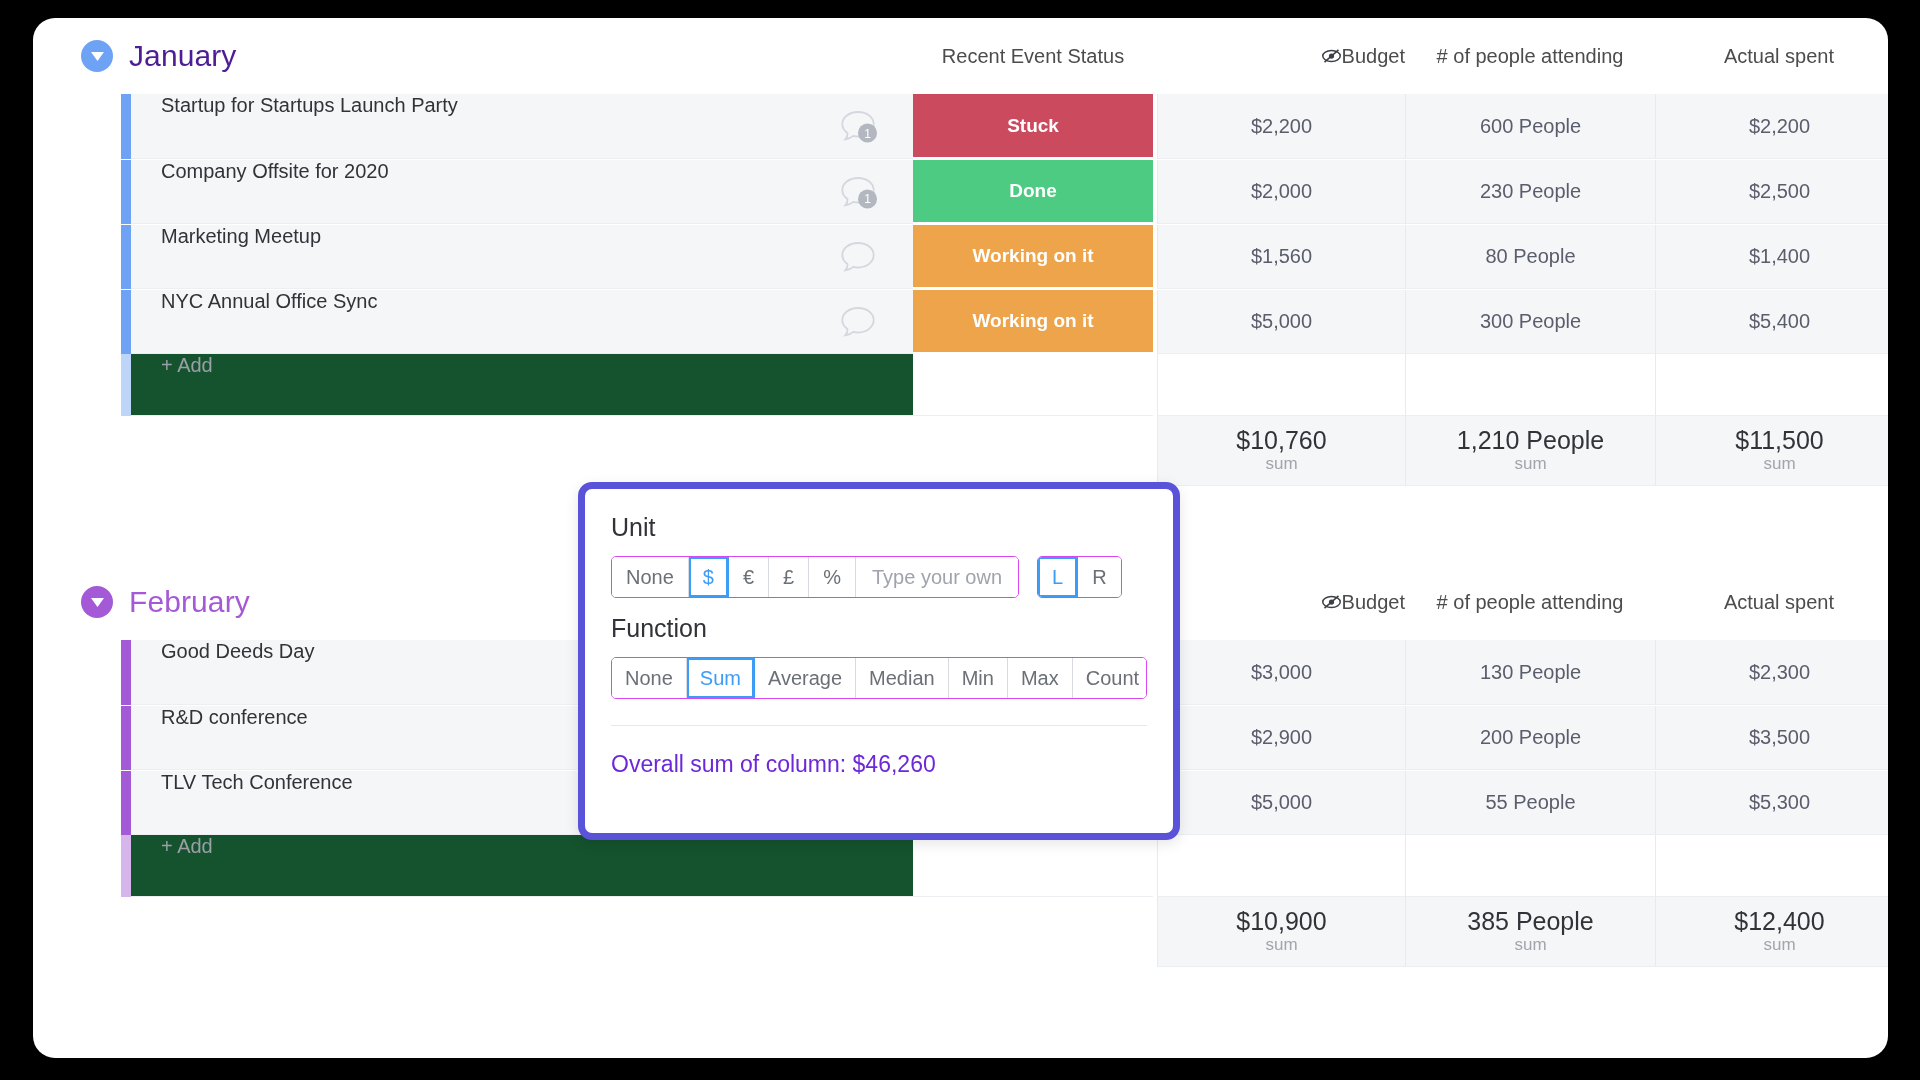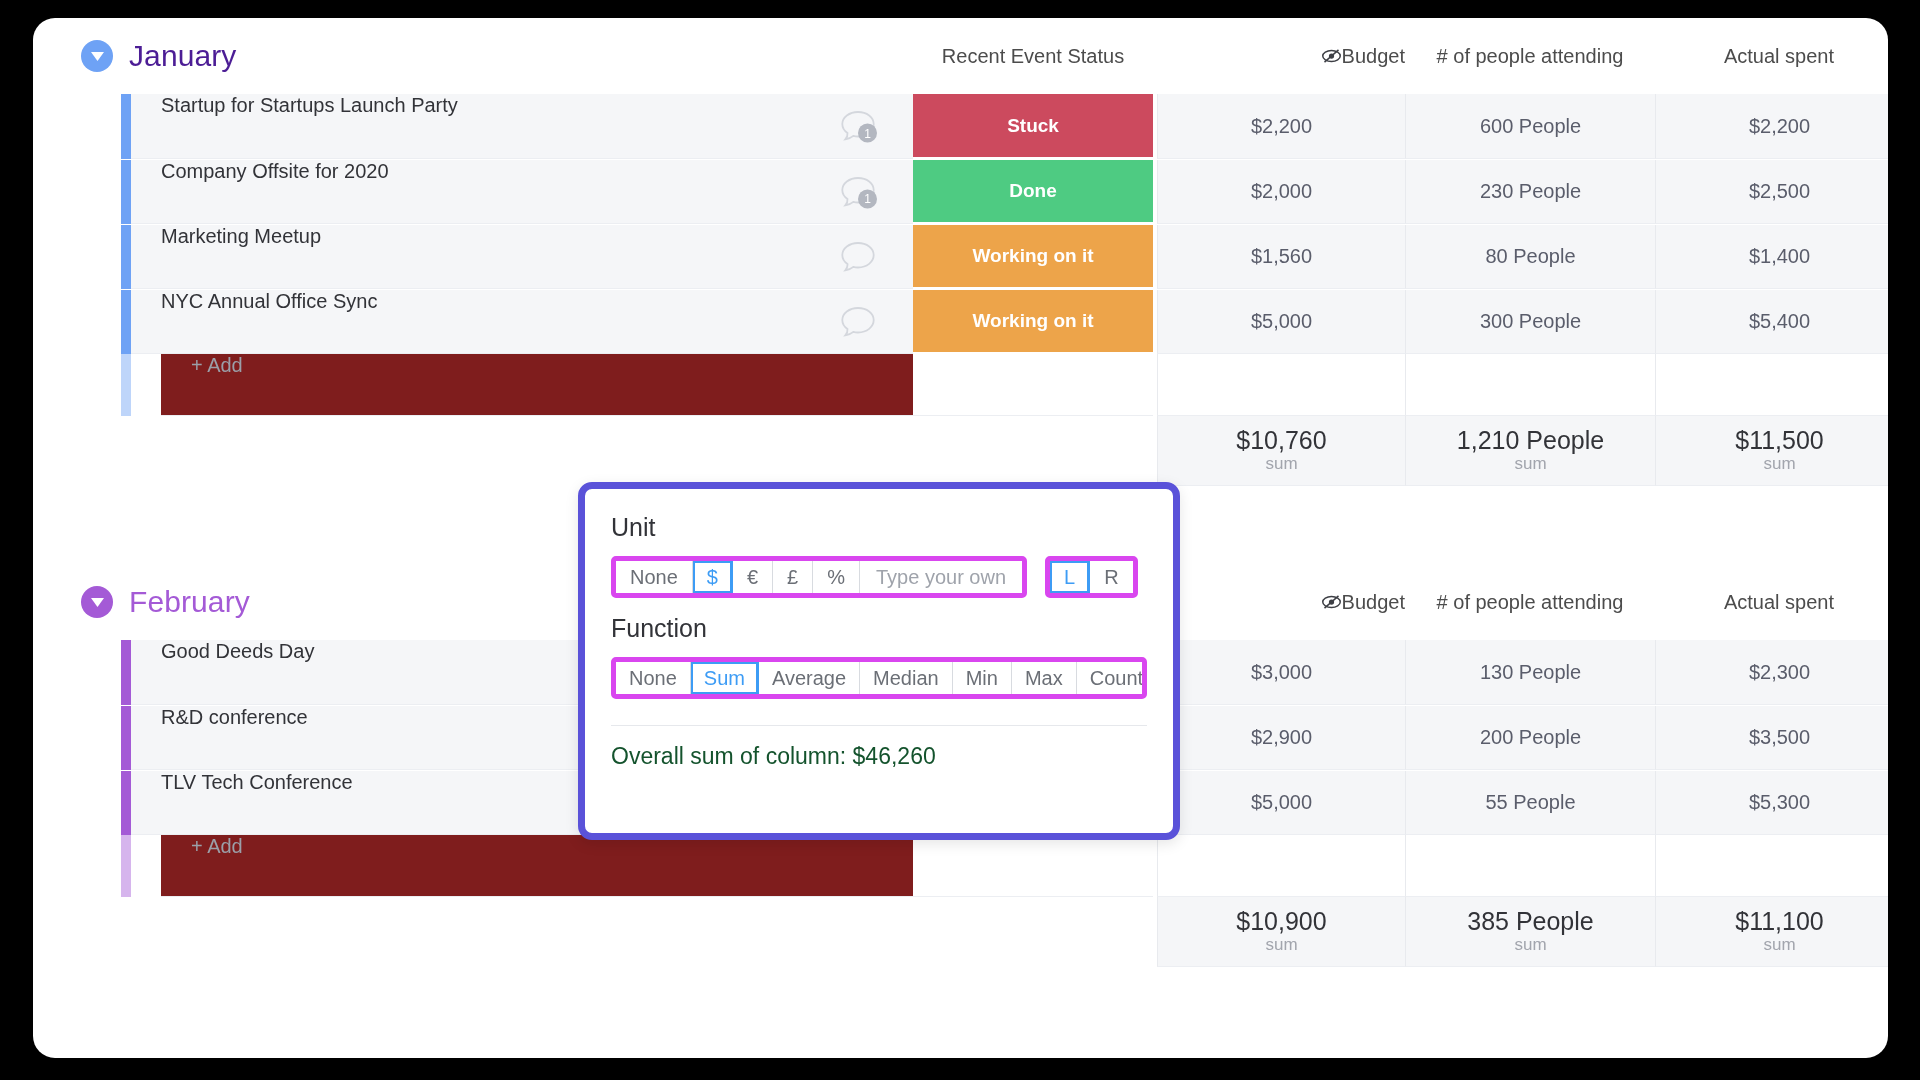--- a/index.html
+++ b/index.html
@@ -124,23 +124,22 @@
     border-bottom: 1px solid #eceef2;
   }
   .numcell.c1 { left: 1124px; width: 248px; }
   .numcell.c2 { left: 1372px; width: 250px; }
   .numcell.c3 { left: 1622px; width: 248px; }
 
   
   .addrow { position: relative; height: 62px; }
   .addrow .colorbar { opacity: .45; }
   .addrow .namecell {
-    background: #7f1d1d;
+    background: #14532d;
     border-bottom: 1px solid #eceef2;
-    margin-left: 30px;
   }
   .addrow .label { color: #9b9fa8; font-size: 20px; }
   .addrow .blank-status {
     position: absolute; left: 880px; top:0; bottom:0; width:240px;
     background:#fff; border-bottom: 1px solid #eceef2;
   }
   .addrow .blank-num { background: #ffffff; }
 
   
   .sumrow { position: relative; height: 70px; }
@@ -177,21 +176,21 @@
     padding: 24px 26px 0 26px;
   }
   .pop-h {
     font-size: 25px;
     color: #323338;
     margin-bottom: 14px;
   }
   .seg-wrap { display: flex; align-items: center; gap: 18px; }
   .seg {
     display: flex;
-    border: 5px solid #d946ef;
+    border: 1px solid #d946ef;
     border-radius: 5px;
     overflow: hidden;
     height: 42px;
   }
   .seg .opt {
     display: flex; align-items: center; justify-content: center;
     padding: 0 14px;
     font-size: 20px;
     color: #6b6f76;
     border-right: 1px solid #d8dbe0;
@@ -202,22 +201,22 @@
   .seg .opt:last-child { border-right: none; }
   .seg .opt.sel {
     color: #3d9cf5;
     box-shadow: inset 0 0 0 2px #3d9cf5;
     border-right-color: #3d9cf5;
   }
   .seg .opt.ph { color: #9fa3ab; padding: 0 16px; }
   .divider { border-top: 1px solid #e6e8ec; margin: 26px 0 0 0; }
   .overall {
     font-size: 23px;
-    color: #14532d;
-    margin-top: 17px;
+    color: #6d28d9;
+    margin-top: 25px;
   }
   #popup .fn-seg .opt { padding: 0 13px; }
 </style>
 </head>
 <body>
 
 <div id="card">
 
   <div class="group-title-row">
     <div class="collapse-chevron" style="background:#6ea2f5;">
@@ -427,21 +426,21 @@
       <div class="leftfill"></div>
       <div class="sumcell c1">
         <span class="big">$10,900</span>
         <span class="lbl">sum</span>
       </div>
       <div class="sumcell c2">
         <span class="big">385 People</span>
         <span class="lbl">sum</span>
       </div>
       <div class="sumcell c3">
-        <span class="big">$11,100</span>
+        <span class="big">$12,400</span>
         <span class="lbl">sum</span>
       </div>
     </div>
   </div>
 
   <div id="popup">
     <div class="pop-h">Unit</div>
     <div class="seg-wrap">
       <div class="seg">
         <div class="opt">None</div>

